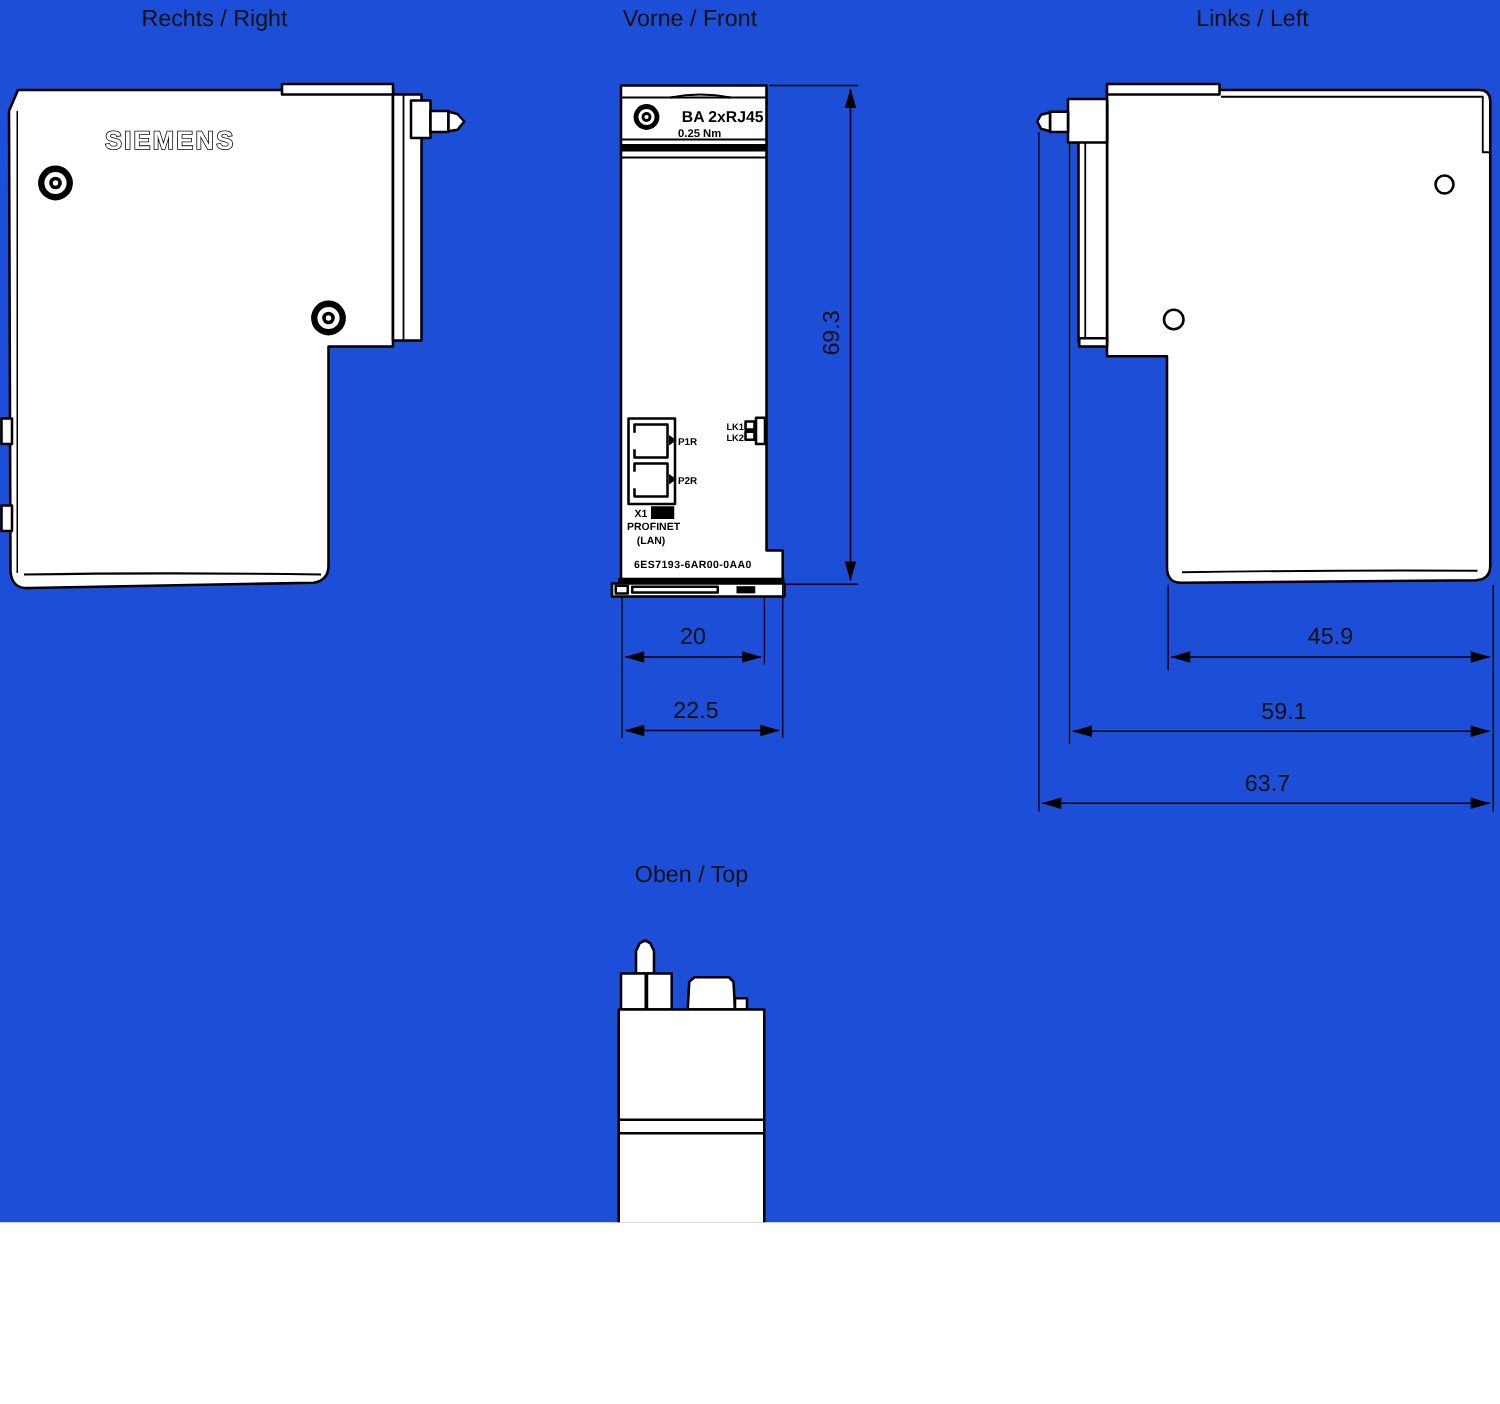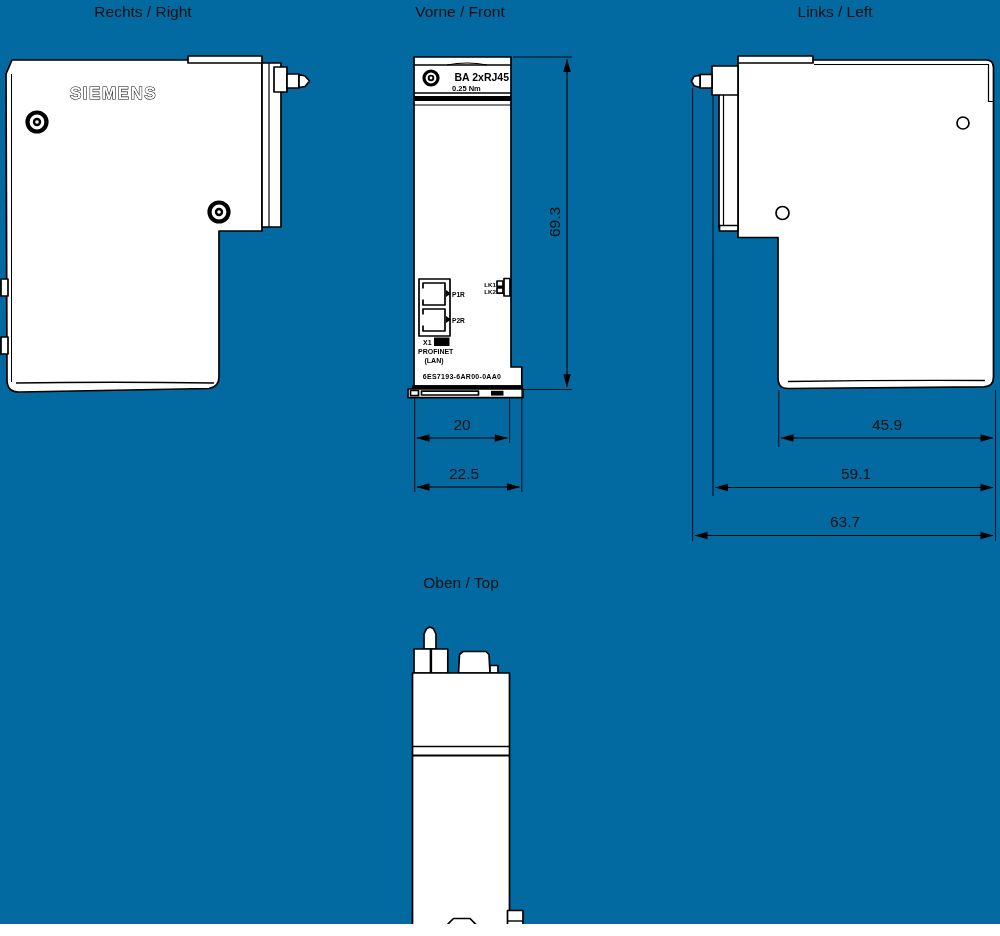--- a/index.html
+++ b/index.html
@@ -1,16 +1,16 @@
 <!DOCTYPE html>
 <html><head>
 <meta charset="utf-8">
 <style>
   html,body{margin:0;padding:0;background:#fff;}
-  #canvas{position:relative;width:1000px;height:924px;background:#0369a1;overflow:hidden;
+  #canvas{position:relative;width:1000px;height:815px;background:#1d4ed8;overflow:hidden;
           font-family:"Liberation Sans",sans-serif;}
   svg{position:absolute;left:0;top:0;}
   .vlabel{font:15.5px "Liberation Sans",sans-serif;fill:#111;}
   .dimnum{font:15.5px "Liberation Sans",sans-serif;fill:#111;}
   .tiny{font-family:"Liberation Sans",sans-serif;font-weight:bold;fill:#000;}
   .brand{font-family:"Liberation Sans",sans-serif;font-weight:bold;font-size:17px;
          letter-spacing:1.5px;fill:#fff;stroke:#000;stroke-width:1.05;paint-order:stroke fill;}
   .ln{fill:#fff;stroke:#000;stroke-width:1.7;stroke-linejoin:round;}
   .seg{fill:none;stroke:#000;stroke-linejoin:round;stroke-linecap:butt;}
   .dimline{stroke:#000;stroke-width:1.1;fill:none;}

